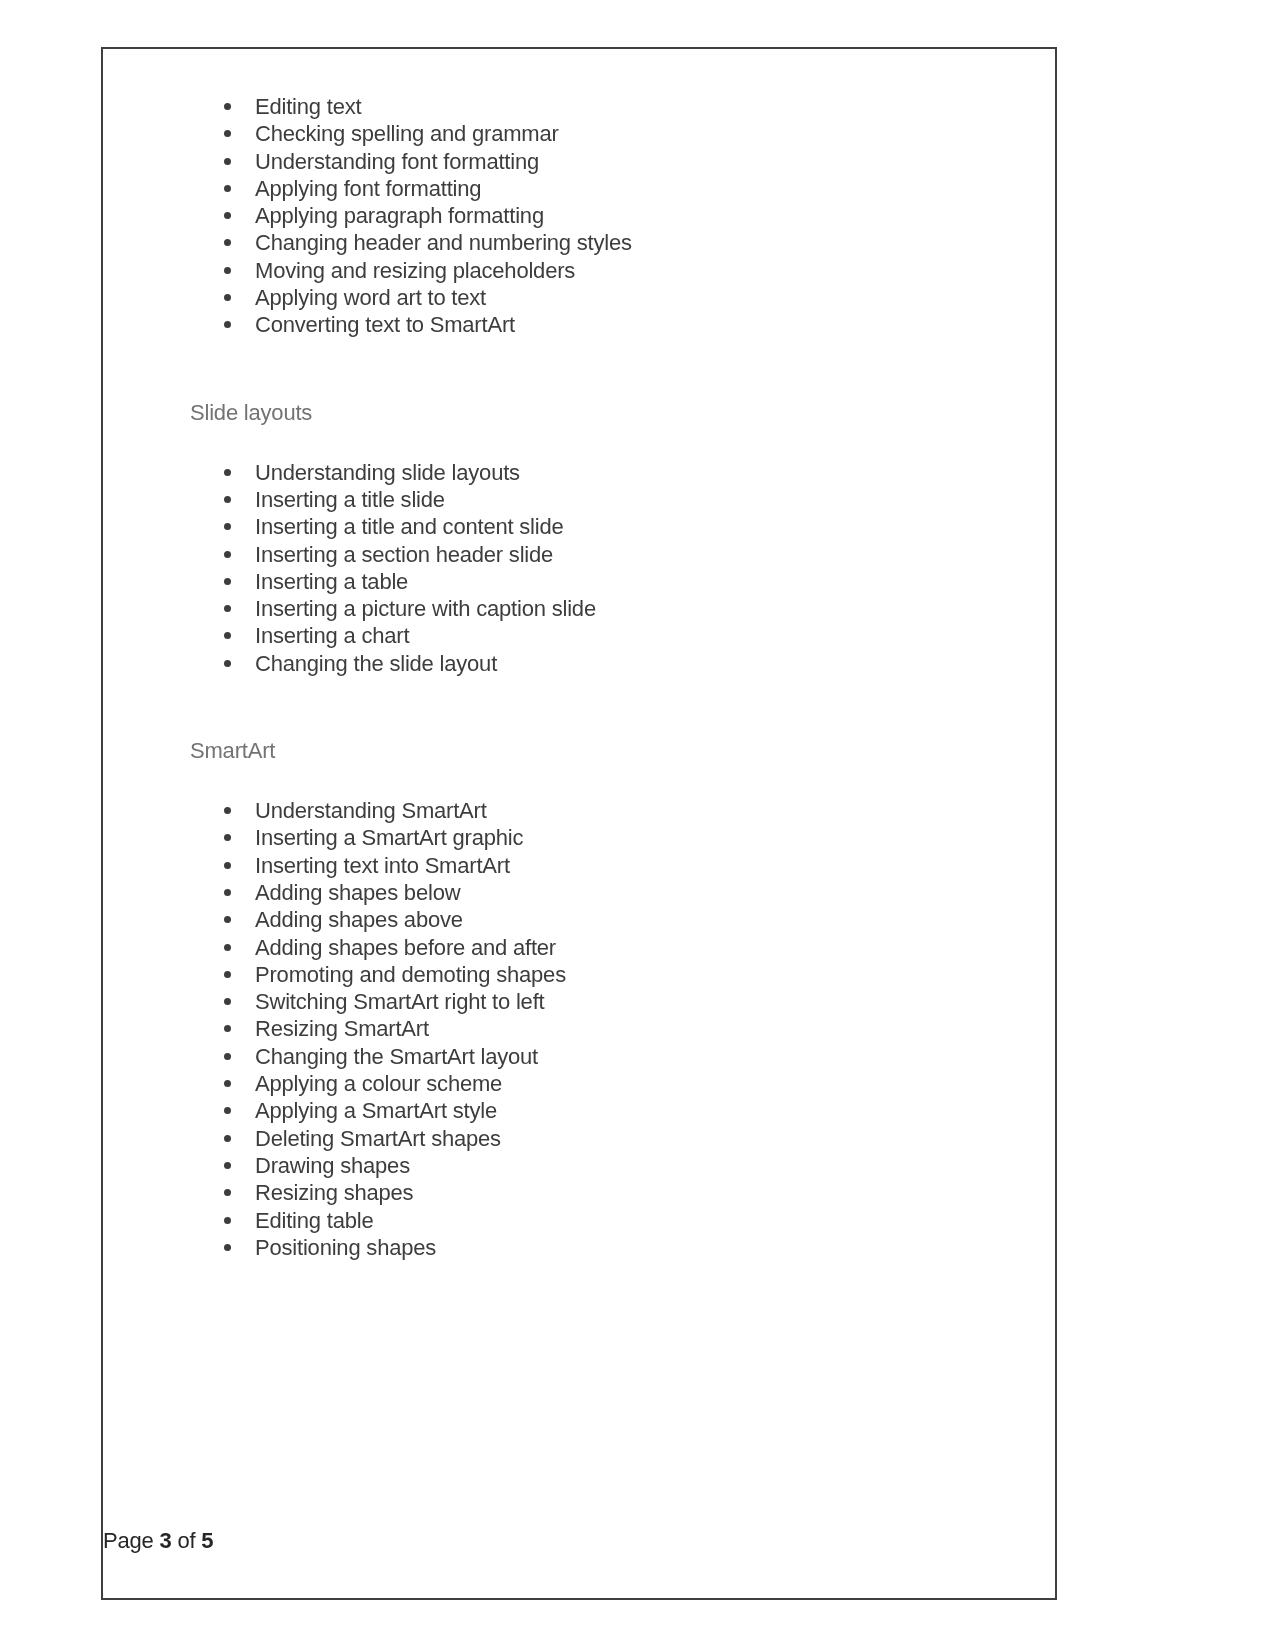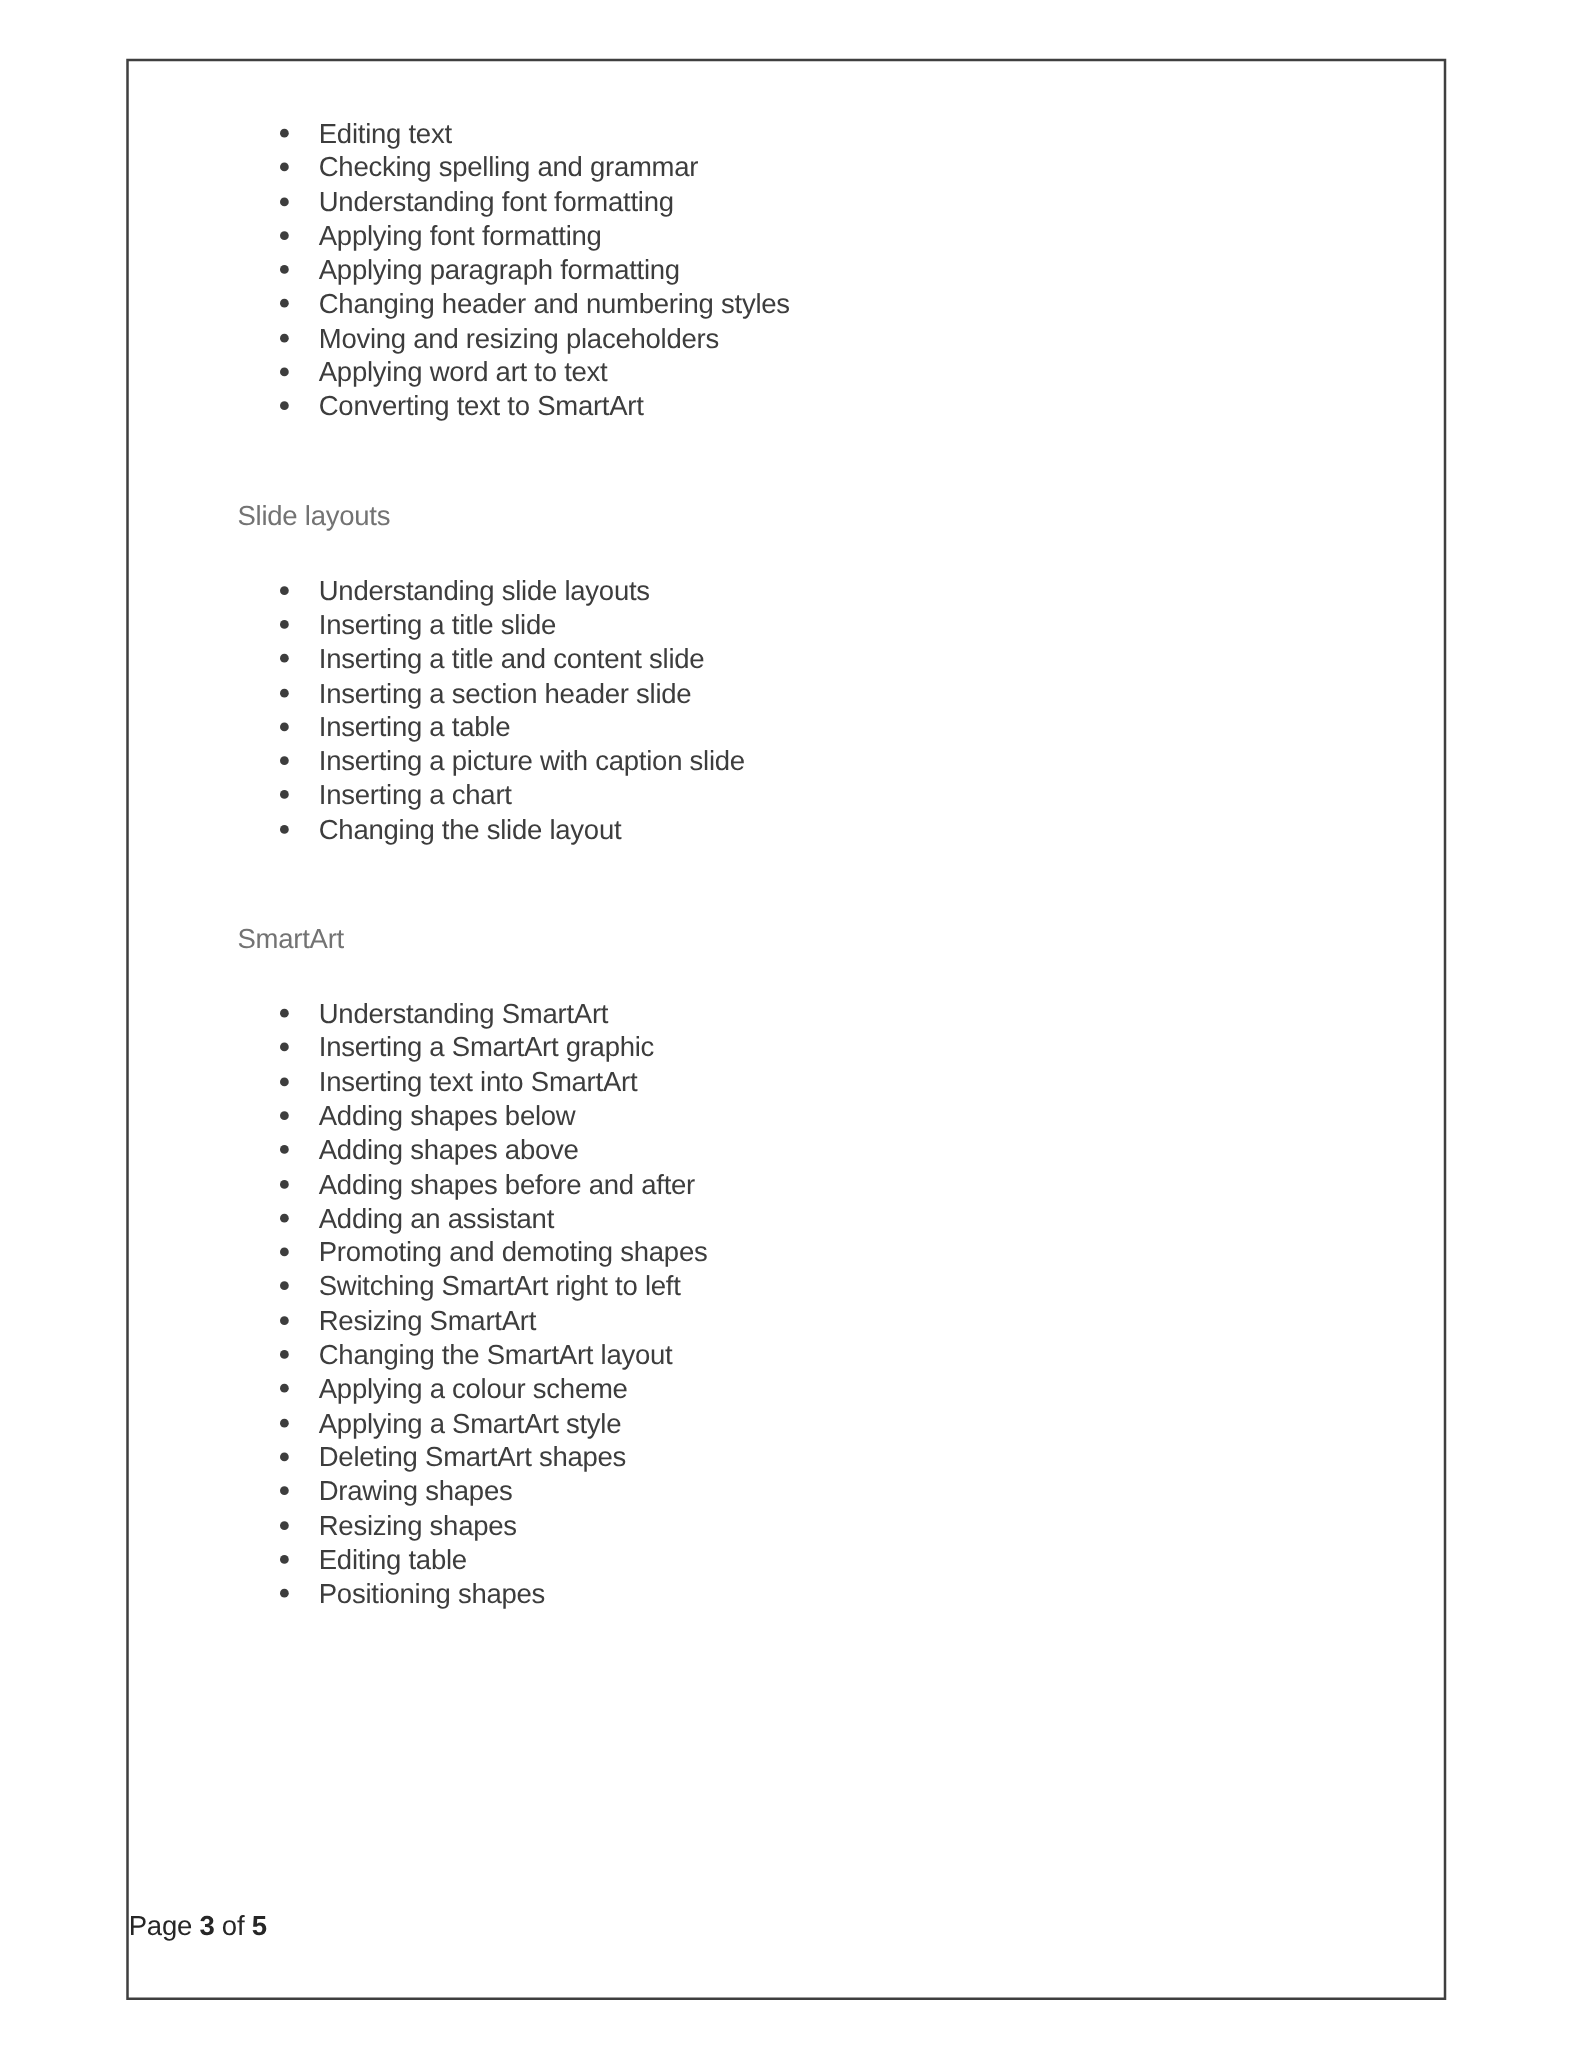--- a/index.html
+++ b/index.html
@@ -7,21 +7,21 @@
     padding: 0;
     background: #ffffff;
     width: 1275px;
     height: 1650px;
     font-family: "Liberation Sans", "DejaVu Sans", sans-serif;
   }
   .page {
     position: absolute;
     left: 101px;
     top: 47px;
-    width: 1056px;
+    width: 956px;
     height: 1553px;
     box-sizing: border-box;
     border: 2px solid #3f3f3f;
     background: #ffffff;
   }
   .content {
     padding: 44px 40px 0 87px;
   }
   ul.bullet-list {
     list-style: none;
@@ -102,21 +102,20 @@
 
     <section>
       <h2 class="section-heading">SmartArt</h2>
       <ul class="bullet-list">
         <li><span class="dot"></span><span>Understanding SmartArt</span></li>
         <li><span class="dot"></span><span>Inserting a SmartArt graphic</span></li>
         <li><span class="dot"></span><span>Inserting text into SmartArt</span></li>
         <li><span class="dot"></span><span>Adding shapes below</span></li>
         <li><span class="dot"></span><span>Adding shapes above</span></li>
         <li><span class="dot"></span><span>Adding shapes before and after</span></li>
-        <li><span class="dot"></span><span>Adding an assistant</span></li>
         <li><span class="dot"></span><span>Promoting and demoting shapes</span></li>
         <li><span class="dot"></span><span>Switching SmartArt right to left</span></li>
         <li><span class="dot"></span><span>Resizing SmartArt</span></li>
         <li><span class="dot"></span><span>Changing the SmartArt layout</span></li>
         <li><span class="dot"></span><span>Applying a colour scheme</span></li>
         <li><span class="dot"></span><span>Applying a SmartArt style</span></li>
         <li><span class="dot"></span><span>Deleting SmartArt shapes</span></li>
       </ul>
     </section>
 

